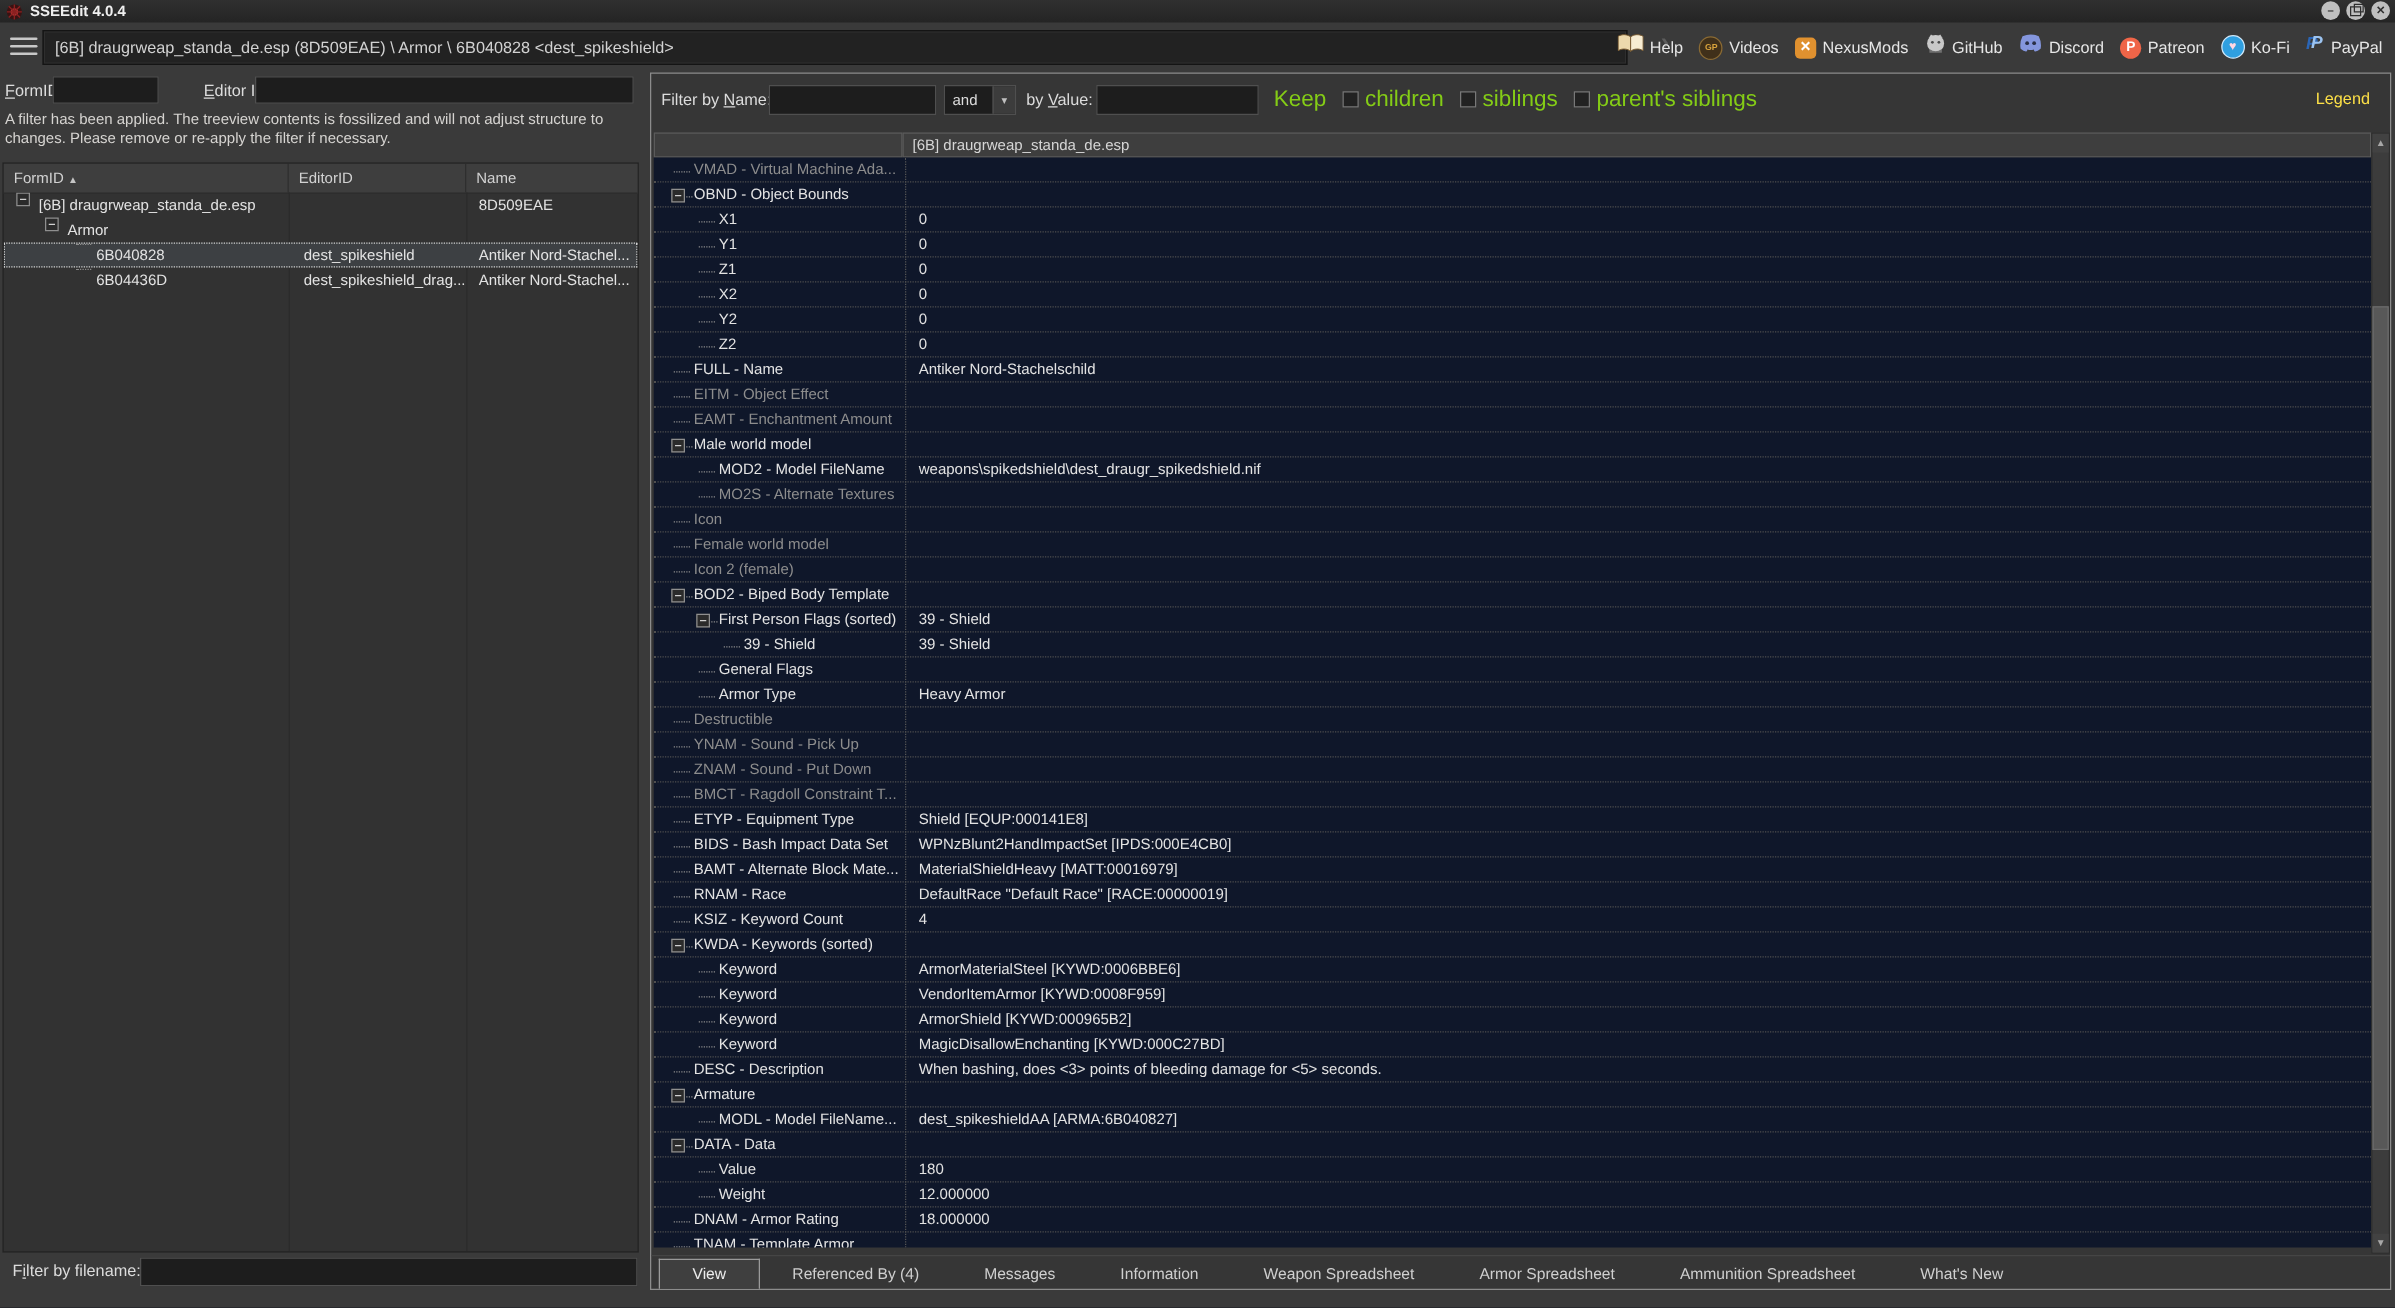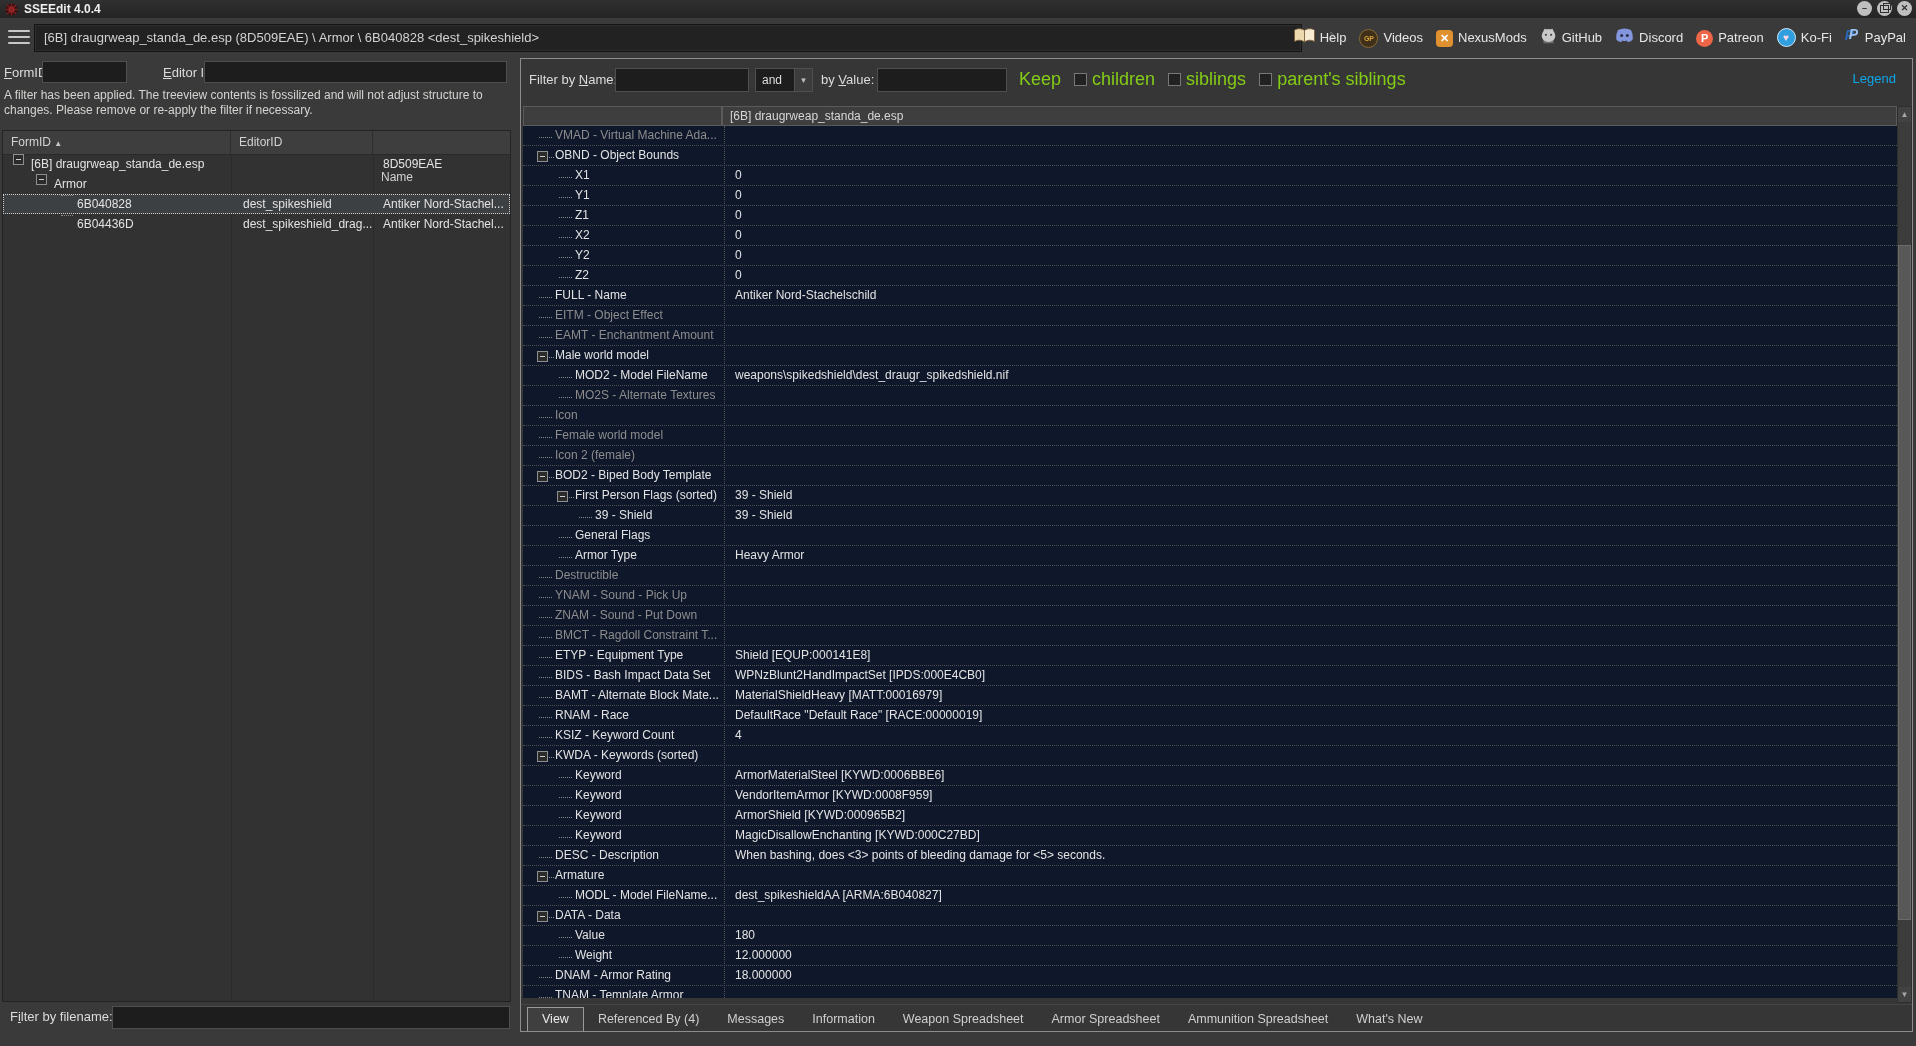--- a/index.html
+++ b/index.html
@@ -62,36 +62,36 @@
           border:1px solid #8c8c8c;box-sizing:border-box;}
   .rp-lbl{position:absolute;font-size:13px;color:#dcdcdc;white-space:nowrap;}
   .combo{position:absolute;left:234px;top:9px;width:58px;height:24px;background:#1d1d1d;border:1px solid #4f4f4f;box-sizing:border-box;}
   .combo .ctext{position:absolute;left:6px;top:0;line-height:22px;font-size:12px;color:#ddd;}
   .combo .cbtn{position:absolute;right:0;top:0;width:17px;height:22px;background:#3c3c3c;border-left:1px solid #4f4f4f;
                display:flex;align-items:center;justify-content:center;color:#c0c0c0;font-size:9px;}
   .keeprow{position:absolute;left:498px;top:10px;display:flex;align-items:center;gap:13px;}
   .kcb{display:flex;align-items:center;gap:5px;}
   .cbox{width:13px;height:13px;background:#222;border:1px solid #787878;box-sizing:border-box;}
   .cblabel{font-size:18px;color:#84cc16;white-space:nowrap;}
-  .legend{position:absolute;right:16px;top:12px;font-size:13px;color:#0ea5e9;}
+  .legend{position:absolute;right:16px;top:12px;font-size:13px;color:#fde047;}
   .rhdr{position:absolute;left:2px;top:47px;height:20px;background:#3e3e3e;border:1px solid #5a5a5a;box-sizing:border-box;}
   .rhdr.c1{width:199px;}
   .rhdr.c2{left:201px;width:1175px;font-size:12px;color:#d6d6d6;line-height:18px;padding-left:7px;}
   .rbody{position:absolute;left:2px;top:67px;width:1374px;height:872px;background:#0f172a;overflow:hidden;}
   .rbody .vline{position:absolute;left:201px;top:0;height:880px;border-left:1px dotted #555;}
   .rrow{position:relative;height:20px;border-bottom:1px dotted #4f4f4f;box-sizing:border-box;}
   .rrow .rlabel{position:absolute;top:0;line-height:19px;font-size:12px;color:#e3e3e3;white-space:nowrap;}
   .rrow.gray .rlabel{color:#8d8d8d;}
   .rrow .rvalue{position:absolute;left:212px;top:0;line-height:19px;font-size:12px;color:#e3e3e3;white-space:nowrap;}
   .vscroll{position:absolute;left:1376px;top:47px;width:15px;height:897px;background:#3c3c3c;border:1px solid #2e2e2e;box-sizing:border-box;}
   .varrow{position:absolute;left:0;width:13px;height:15px;display:flex;align-items:center;justify-content:center;
           color:#a8a8a8;font-size:8px;background:#424242;}
   .vthumb{position:absolute;left:0;top:138px;width:13px;height:675px;background:#585858;border:1px solid #6b6b6b;box-sizing:border-box;}
   .tabsbar{position:absolute;left:0;top:945px;width:100%;height:27px;display:flex;align-items:flex-end;padding-left:6px;box-sizing:border-box;border-top:1px solid #454545;}
-  .tab{font-size:12.5px;color:#cfcfcf;padding:4px 14px 5px;white-space:nowrap;}
+  .tab{font-size:12.5px;color:#cfcfcf;padding:4px 26px 5px;white-space:nowrap;}
   .tab.active{background:#3f3f3f;border:1px solid #9a9a9a;border-bottom:none;color:#ececec;}
   
   .statusbar{position:absolute;left:0;top:1032px;width:100%;height:14px;background:#2b2b2b;
              border-top:1px solid #1e1e1e;font-size:11.5px;color:#c9c9c9;line-height:13px;padding-left:4px;
              box-sizing:border-box;white-space:nowrap;}
   u{text-decoration:underline;}
 </style>
 </head>
 <body>
 
@@ -186,21 +186,21 @@
 
   <div class="notice">
     <div>A filter has been applied. The treeview contents is fossilized and will not adjust structure to</div>
     <div>changes.  Please remove or re-apply the filter if necessary.</div>
   </div>
 
   <div class="ltree">
     <div class="hdr">
       <span class="hcell" style="left:0;width:228px;"><span>FormID</span> <span style="font-size:8px;color:#c5c5c5;">▲</span></span>
       <span class="hcell" style="left:228px;width:142px;">EditorID</span>
-      <span class="hcell" style="left:370px;width:137px;border-right:none;margin-top:35px;">Name</span>
+      <span class="hcell" style="left:370px;width:137px;border-right:none;">Name</span>
     </div>
     <div class="cdiv" style="left:228px;"></div>
     <div class="cdiv" style="left:370px;"></div>
     <div class="lrows">
         <div class="lrow">
           <span class="exp" style="left: 10px;"></span>
           <span class="lc1" style="left: 28px;">[6B] draugrweap_standa_de.esp</span>
           <span class="lc2"></span>
           <span class="lc3">8D509EAE</span>
         </div>

